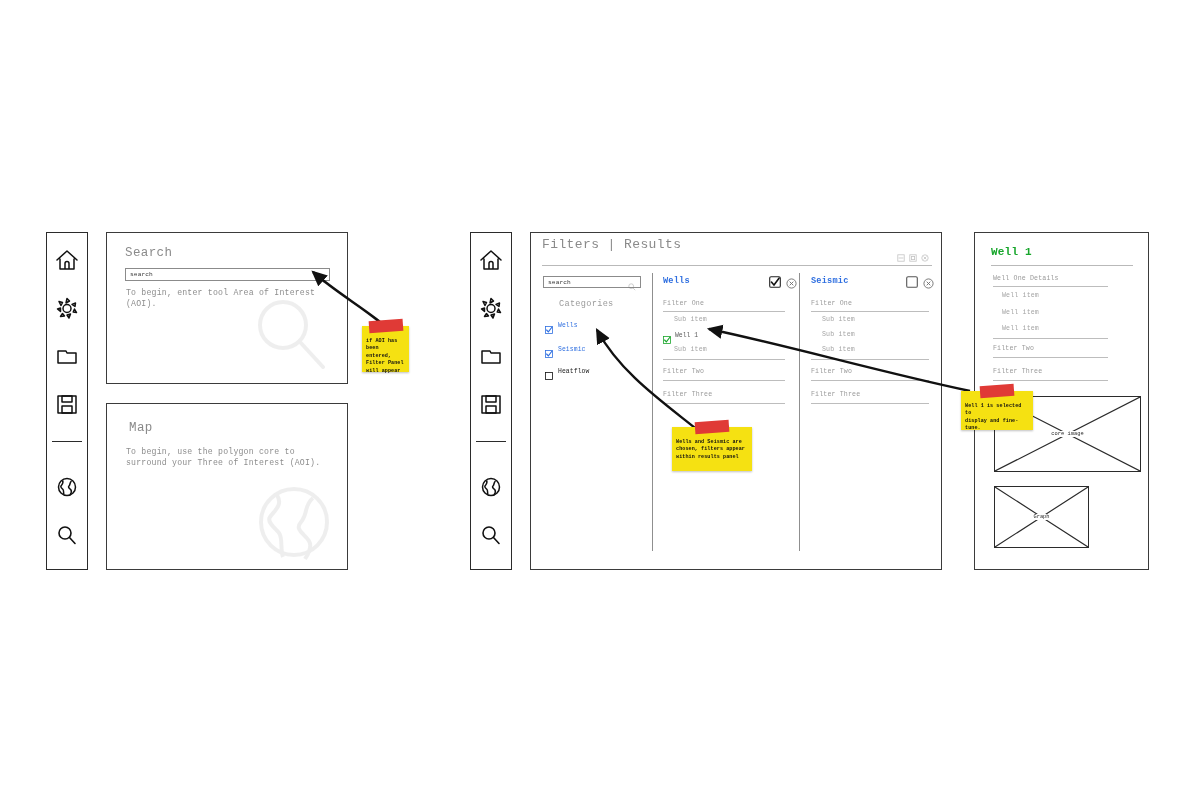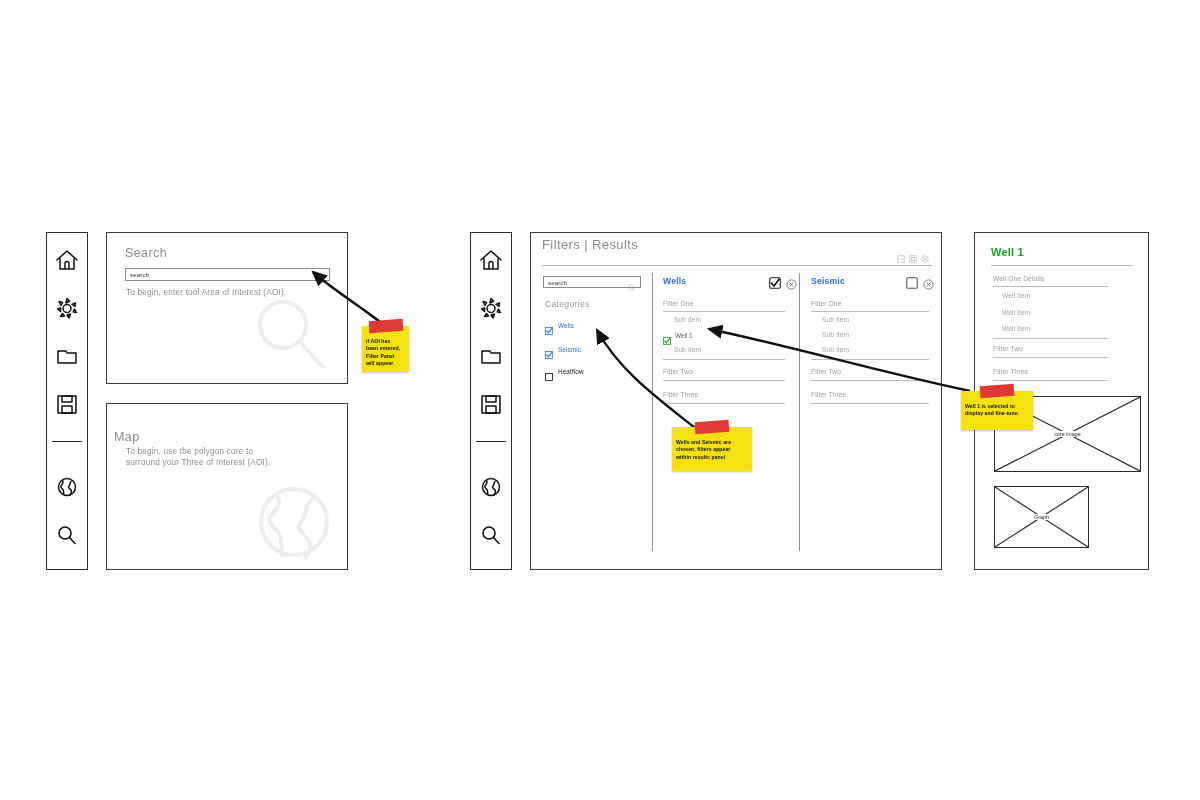--- a/index.html
+++ b/index.html
@@ -11,21 +11,21 @@
     width: 1200px;
     height: 800px;
     position: relative;
     font-family: "Liberation Sans", sans-serif;
     overflow: hidden;
   }
 
   .stage {
     position: absolute;
     left: 0; top: 0;
-    width: 1200px; height: 800px;
+    width: 1200px; height: 800px; font-family: Liberation Mono, monospace;
   }
 
   
   .panel {
     position: absolute;
     background: #ffffff;
     border: 1.6px solid #3b3b3b;
     box-sizing: border-box;
   }
   .rail {
@@ -311,21 +311,21 @@
       <svg viewBox="0 0 84 84">
           <g fill="none" stroke="#9b9b9b" stroke-width="4" stroke-linecap="round">
         <circle cx="34" cy="32" r="23"></circle>
             <path d="M51 49 L74 74"></path>
           </g>
         </svg>
     </span>
   </div>
 
   <div class="panel" style="left:106px; top:403px; width:242px; height:167px;">
-    <span class="panel-title" style="left:7px; top:17px;margin-top:9px;">Map</span>
+    <span class="panel-title" style="left:22px; top:17px;">Map</span>
     <span class="panel-sub" style="left:19px; top:42px;">To begin, use the polygon core to</span>
     <span class="panel-sub" style="left:19px; top:53px;">surround your Three of Interest (AOI).</span>
 
     <span class="watermark" style="right:12px; bottom:6px; width:82px; height:82px;">
       <svg viewBox="0 0 82 82">
           <g fill="none" stroke="#9b9b9b" stroke-width="4">
         <circle cx="41" cy="41" r="33"></circle>
         <path d="M24 14 C30 24 22 29 17 36 C13.5 41 22 47 26 52 C30 57 27 68 30 76"></path>
         <path d="M60 17 C51 24 55 33 48 41 C41 49 52 53 56 60 C59 65 56 72 52 78"></path>
           </g>
@@ -423,21 +423,21 @@
       <span class="mag">
         <svg viewBox="0 0 10 10">
             <g fill="none" stroke="#777" stroke-width="1">
               <circle cx="4" cy="4" r="3"></circle>
               <path d="M6.2 6.2 L9 9"></path>
             </g>
           </svg>
       </span>
     </div>
 
-    <span class="sec-label" style="left:14px; top:66px;">Categories</span>
+    <span class="sec-label" style="left:28px; top:66px;">Categories</span>
 
     <div class="cat-row on" style="left:14px; top:88px;">
       <span class="cbx">
         <svg viewBox="0 0 10 10">
             <rect x="0.6" y="0.6" width="8.8" height="8.8" fill="none" stroke="#2f6fe0" stroke-width="1"></rect>
             <path d="M2 5 L4.2 7.4 L8.6 1.6" fill="none" stroke="#2f6fe0" stroke-width="1.4" stroke-linecap="round"></path>
           </svg>
       </span>
       <span class="cat-text">Wells</span>
     </div>

